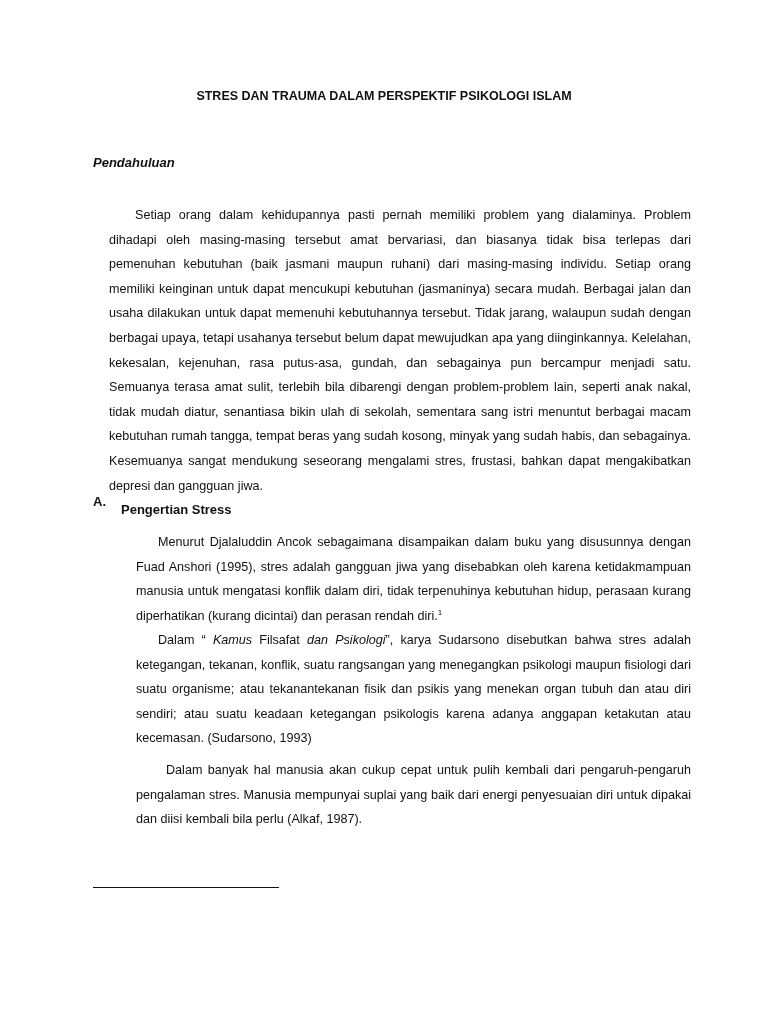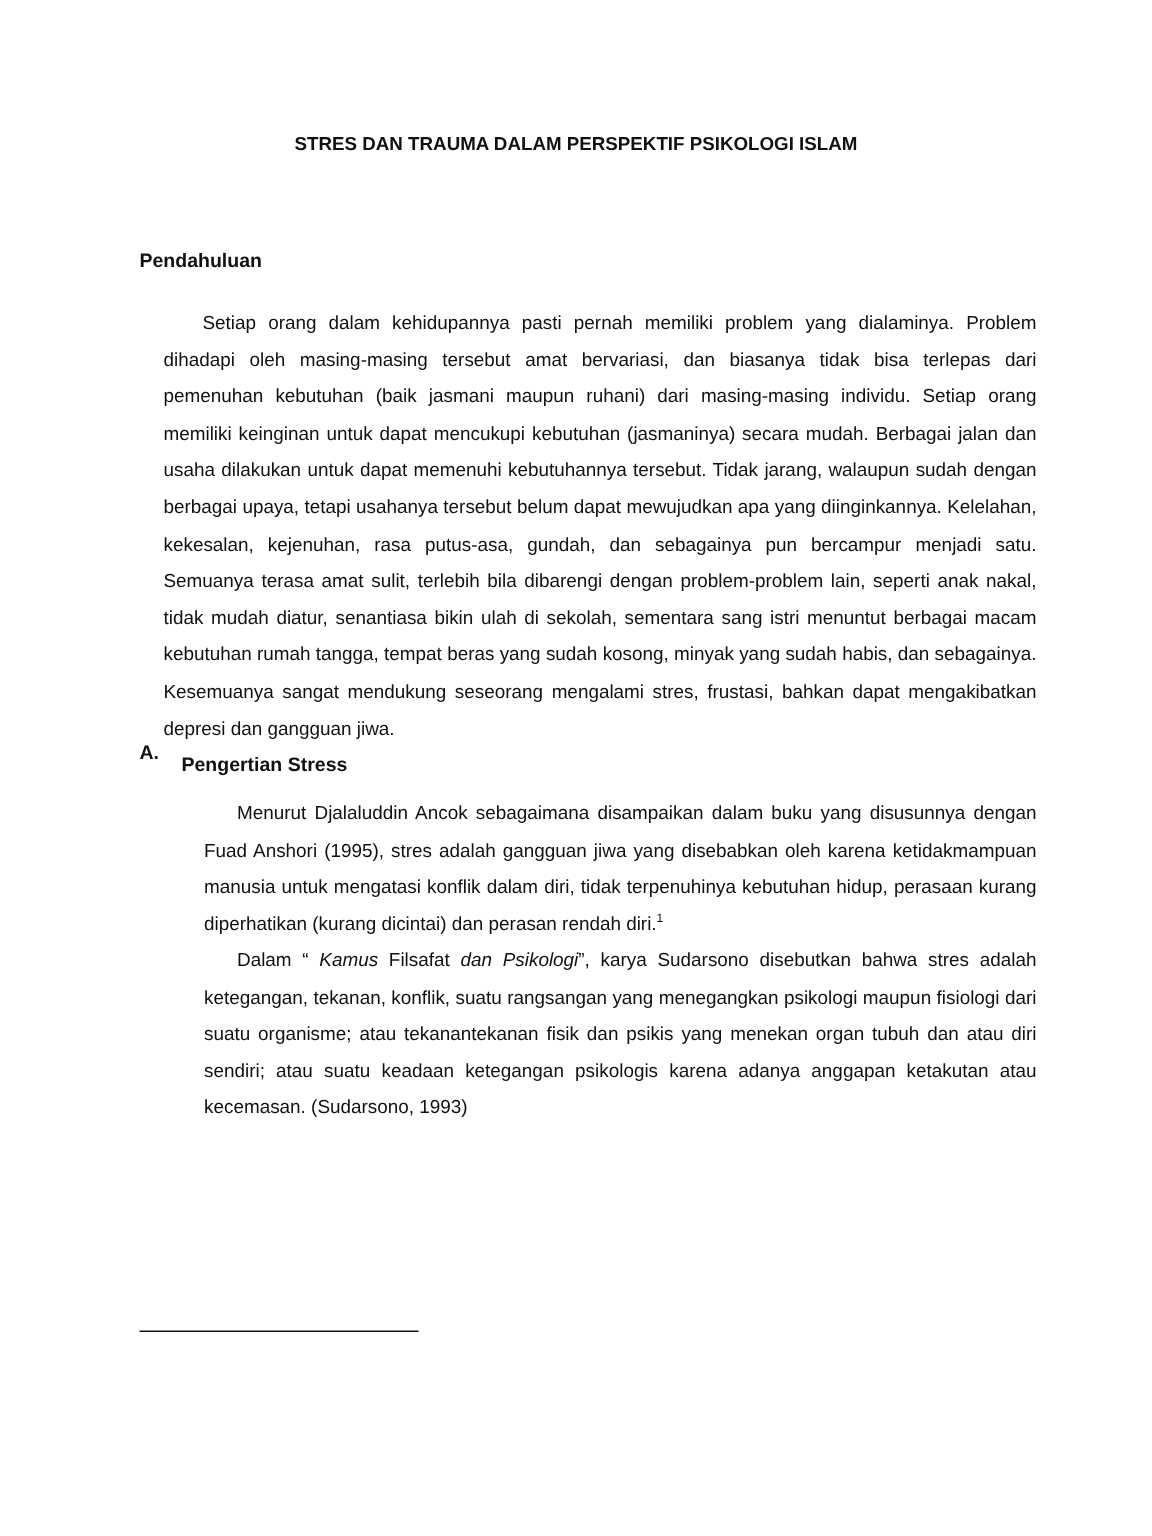--- a/index.html
+++ b/index.html
@@ -27,26 +27,27 @@
     background: #111111;
   }
 </style>
 </head>
 <body>
 
 <div class="page">
 
   <div class="title">STRES DAN TRAUMA DALAM PERSPEKTIF PSIKOLOGI ISLAM</div>
 
-  <div class="heading" style="left:93px; top:166px;">Pendahuluan</div>
+  <div class="heading" style="left:93px; top:155px;font-style:italic;">Pendahuluan</div>
 
   <p class="para" style="left:93px; top:187px; width:582px; text-indent:26px;">Setiap orang dalam kehidupannya pasti pernah memiliki problem yang dialaminya. Problem dihadapi oleh masing-masing tersebut amat bervariasi, dan biasanya tidak bisa terlepas dari pemenuhan kebutuhan (baik jasmani maupun ruhani) dari masing-masing individu. Setiap orang memiliki keinginan untuk dapat mencukupi kebutuhan (jasmaninya) secara mudah. Berbagai jalan dan usaha dilakukan untuk dapat memenuhi kebutuhannya tersebut. Tidak jarang, walaupun sudah dengan berbagai upaya, tetapi usahanya tersebut belum dapat mewujudkan apa yang diinginkannya. Kelelahan, kekesalan, kejenuhan, rasa putus-asa, gundah, dan sebagainya pun bercampur menjadi satu. Semuanya terasa amat sulit, terlebih bila dibarengi dengan problem-problem lain, seperti anak nakal, tidak mudah diatur, senantiasa bikin ulah di sekolah, sementara sang istri menuntut berbagai macam kebutuhan rumah tangga, tempat beras yang sudah kosong, minyak yang sudah habis, dan sebagainya. Kesemuanya sangat mendukung seseorang mengalami stres, frustasi, bahkan dapat mengakibatkan depresi dan gangguan jiwa.</p>
 
   <div class="section-letter" style="left:93px; top:494px;">A.</div>
   <div class="heading" style="left:121px; top:502px;">Pengertian Stress</div>
 
   <p class="para" style="left:120px; top:514px; width:555px; text-indent:22px;"><span>Menurut Djalaluddin Ancok sebagaimana disampaikan dalam buku yang disusunnya dengan Fuad Anshori (1995), stres adalah gangguan jiwa yang disebabkan oleh karena ketidakmampuan manusia untuk mengatasi konflik dalam diri, tidak terpenuhinya kebutuhan hidup, perasaan kurang diperhatikan (kurang dicintai) dan perasan rendah diri.</span><sup>1</sup></p>
 
   <p class="para" style="left:120px; top:612px; width:555px; text-indent:22px;"><span>Dalam “ </span><i>Kamus</i><span> Filsafat </span><i>dan Psikologi</i><span>”, karya Sudarsono disebutkan bahwa stres adalah ketegangan, tekanan, konflik, suatu rangsangan yang menegangkan psikologi maupun fisiologi dari suatu organisme; atau tekanantekanan fisik dan psikis yang menekan organ tubuh dan atau diri sendiri; atau suatu keadaan ketegangan psikologis karena adanya anggapan ketakutan atau kecemasan. (Sudarsono, 1993)</span></p>
 
+  <p class="para" style="left:120px; top:742px; width:555px; text-indent:30px;">Dalam banyak hal manusia akan cukup cepat untuk pulih kembali dari pengaruh-pengaruh pengalaman stres. Manusia mempunyai suplai yang baik dari energi penyesuaian diri untuk dipakai dan diisi kembali bila perlu (Alkaf, 1987).</p>
 
   <div class="footnote-rule"></div>
 </div>
 
 </body></html>

